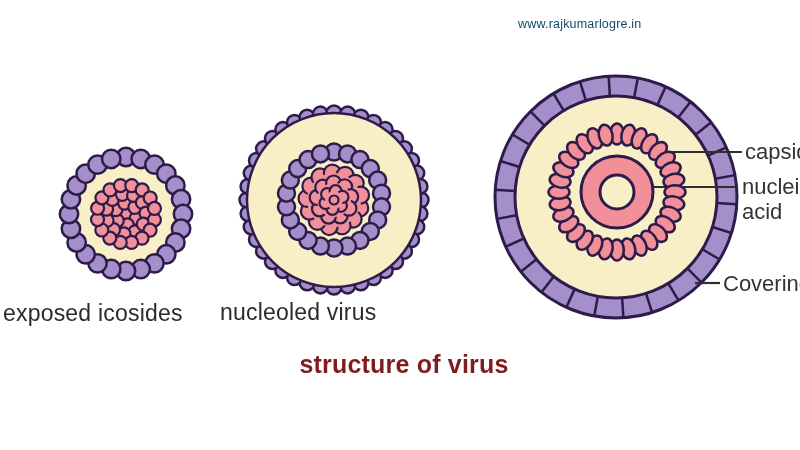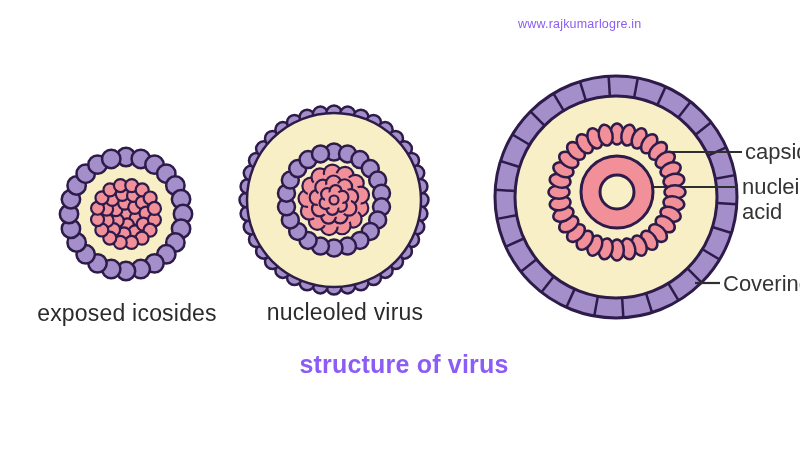--- a/index.html
+++ b/index.html
@@ -13,33 +13,33 @@
     position: relative;
     width: 800px; height: 450px;
     background: #ffffff;
     overflow: hidden;
   }
   svg#art { position: absolute; left: 0; top: 0; }
   .txt { position: absolute; white-space: normal; }
   .website {
     left: 518px; top: 17px;
     font-size: 12.5px; letter-spacing: 0.2px;
-    color: #8b5cf6;
+    color: #0c4a6e;
   }
   .caption {
     font-size: 23px; color: #2b2b2b;
-    text-align: center; letter-spacing: 0.2px;
+    letter-spacing: 0.2px;
   }
   .caption-exposed  { left: 3px;   top: 300px; width: 248px; }
   .caption-nucleoled{ left: 220px; top: 299px; width: 250px; }
   .title {
     left: 254px; top: 350px; width: 300px;
     text-align: center;
     font-size: 25px; font-weight: 600;
-    color: #8b5cf6; letter-spacing: 0.2px;
+    color: #7f1d1d; letter-spacing: 0.2px;
   }
   .ann { font-size: 22px; color: #343434; }
   .ann-capsid   { left: 745px; top: 139px; white-space: nowrap; }
   .ann-nucleic  { left: 742px; top: 174px; width: 68px; line-height: 25px; }
   .ann-covering { left: 723px; top: 271px; white-space: nowrap; }
 </style>
 </head>
 <body>
 
 <div class="canvas">

